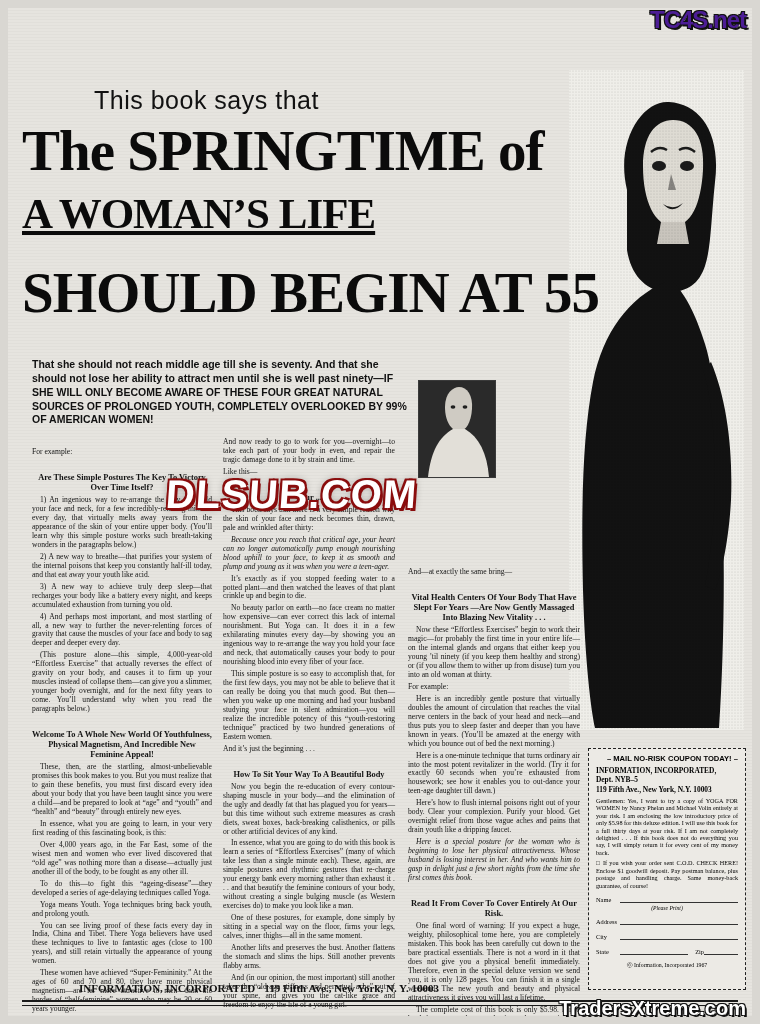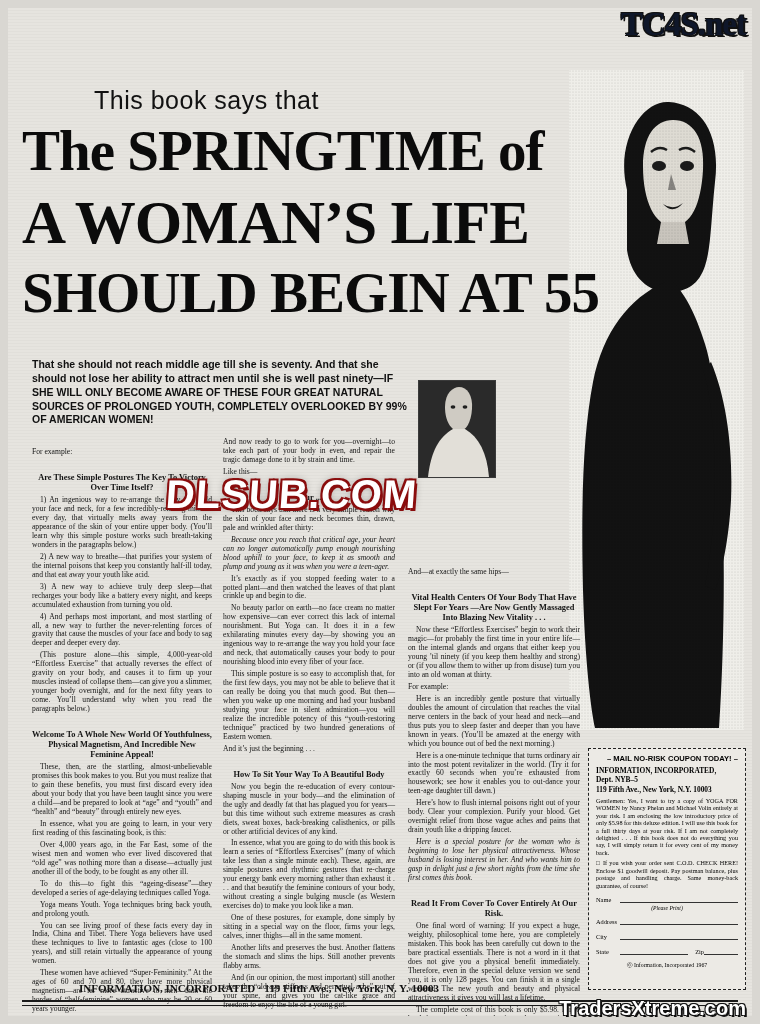--- a/index.html
+++ b/index.html
@@ -3,35 +3,35 @@
 <meta charset="utf-8">
 <style>
   html,body{margin:0;padding:0;background:#0a0a0a;}
   body{width:760px;height:1024px;overflow:hidden;font-family:"Liberation Serif",serif;}
   .page{position:relative;width:760px;height:1024px;background:#d9d7d2;}
   .paper{position:absolute;left:8px;top:8px;width:744px;height:1008px;background:#e6e4df;
          background-image:
            repeating-linear-gradient(0deg, rgba(0,0,0,0.025) 0px, rgba(0,0,0,0.025) 1px, rgba(0,0,0,0) 1px, rgba(0,0,0,0) 3px);
          overflow:hidden;}
   
-  .wm-top{position:absolute;right:14px;top:6px;font-family:Liberation Serif, serif;font-weight:bold;
-          font-size:33px;color:#0f172a;letter-spacing:-1px;text-shadow:2px 2px 0 #111,-1px -1px 0 #111,1px -1px 0 #111,-1px 1px 0 #111;}
+  .wm-top{position:absolute;right:14px;top:6px;font-family:Liberation Sans, sans-serif;font-weight:bold;
+          font-size:24px;color:#4c1d95;letter-spacing:-1px;text-shadow:2px 2px 0 #111,-1px -1px 0 #111,1px -1px 0 #111,-1px 1px 0 #111;}
   .wm-bottom{position:absolute;right:14px;bottom:4px;font-family:"Liberation Sans",sans-serif;font-weight:bold;
           font-size:20px;color:#ffffff;text-shadow:2px 2px 0 #111,-1px -1px 0 #111,1px -1px 0 #111,-1px 1px 0 #111;}
   .wm-center{position:absolute;left:166px;top:472px;font-family:"Liberation Sans",sans-serif;font-weight:bold;
           font-size:40px;color:#ffffff;letter-spacing:1px;
           text-shadow:3px 3px 0 #8a0d0d,-2px -2px 0 #8a0d0d,2px -2px 0 #8a0d0d,-2px 2px 0 #8a0d0d,0 0 8px rgba(0,0,0,.4);
           transform:skewX(-4deg);}
 
   
   .kicker{position:absolute;left:86px;top:78px;font-family:"Liberation Sans",sans-serif;font-size:25px;color:#111;letter-spacing:.5px;}
   .hl{position:absolute;left:14px;color:#0b0b0b;font-family:"Liberation Serif",serif;font-weight:bold;
       letter-spacing:-1px;line-height:.95;text-align:center;}
   .hl1{top:116px;font-size:57px;}
-  .hl2{top:186px;font-size:61px;}
+  .hl2{top:186px;font-size:43px;text-decoration:underline;}
   .hl3{top:258px;font-size:57px;}
   .deck{position:absolute;left:24px;top:350px;width:375px;font-family:"Liberation Sans",sans-serif;
         font-size:10.5px;line-height:1.32;font-weight:bold;color:#111;}
 
   
   .photo-main{position:absolute;right:8px;top:62px;width:175px;height:660px;overflow:hidden;}
   .photo-inset{position:absolute;left:410px;top:372px;width:76px;height:96px;overflow:hidden;border:1px solid #3a3a3a;}
 
   
   .col{position:absolute;font-family:"Liberation Serif",serif;font-size:7.6px;line-height:1.18;color:#141414;text-align:justify;}
@@ -152,21 +152,21 @@
       <p class="ni">And it’s just the beginning . . .</p>
       <span class="sub">How To Sit Your Way To A Beautiful Body</span>
       <p>Now you begin the re-education of every contour-shaping muscle in your body—and the elimination of the ugly and deadly fat that has plagued you for years—but this time without such extreme measures as crash diets, sweat boxes, back-breaking calisthenics, or pills or other artificial devices of any kind.</p>
       <p>In essence, what you are going to do with this book is learn a series of “Effortless Exercises” (many of which take less than a single minute each). These, again, are simple postures and rhythmic gestures that re-charge your energy bank every morning rather than exhaust it . . . and that beautify the feminine contours of your body, without creating a single bulging muscle (as Western exercises do) to make you look like a man.</p>
       <p>One of these postures, for example, done simply by sitting in a special way on the floor, firms your legs, calves, inner thighs—all in the same moment.</p>
       <p>Another lifts and preserves the bust. Another flattens the stomach and slims the hips. Still another prevents flabby arms.</p>
       <p>And (in our opinion, the most important) still another takes the “old-age stiffness and perpetual ache” out of your spine, and gives you the cat-like grace and freedom to enjoy the life of a young girl.</p>
     </div>
 
     <div class="col col3">
-      <p class="ni">And—at exactly the same hips—</p>
+      <p class="ni">And—at exactly the same bring—</p>
       <span class="sub">Vital Health Centers Of Your Body That Have Slept For Years —Are Now Gently Massaged Into Blazing New Vitality . . .</span>
       <p>Now these “Effortless Exercises” begin to work their magic—for probably the first time in your entire life—on the internal glands and organs that either keep you young ’til ninety (if you keep them healthy and strong) or (if you allow them to wither up from disuse) turn you into an old woman at thirty.</p>
       <p class="ni">For example:</p>
       <p>Here is an incredibly gentle posture that virtually doubles the amount of circulation that reaches the vital nerve centers in the back of your head and neck—and thus puts you to sleep faster and deeper than you have known in years. (You’ll be amazed at the energy with which you bounce out of bed the next morning.)</p>
       <p>Here is a one-minute technique that turns ordinary air into the most potent revitalizer in the world. (Try it for exactly 60 seconds when you’re exhausted from housework; see how it enables you to out-dance your teen-age daughter till dawn.)</p>
       <p>Here’s how to flush internal poisons right out of your body. Clear your complexion. Purify your blood. Get overnight relief from those vague aches and pains that drain youth like a dripping faucet.</p>
       <p class="ital">Here is a special posture for the woman who is beginning to lose her physical attractiveness. Whose husband is losing interest in her. And who wants him to gasp in delight just a few short nights from the time she first comes this book.</p>
       <span class="sub">Read It From Cover To Cover Entirely At Our Risk.</span>
       <p>One final word of warning: If you expect a huge, weighty, philosophical tome here, you are completely mistaken. This book has been carefully cut down to the bare practical essentials. There is not a word in it that does not give you a physical benefit immediately. Therefore, even in the special deluxe version we send you, it is only 128 pages. You can finish it in a single weekend. The new youth and beauty and physical attractiveness it gives you will last a lifetime.</p>
       <p>The complete cost of this book is only $5.98. It is a book for women who mean business about restoring and preserving the most priceless possession they will ever have—their youth. If you mean business, why not send in the No-Risk Coupon today.</p>

